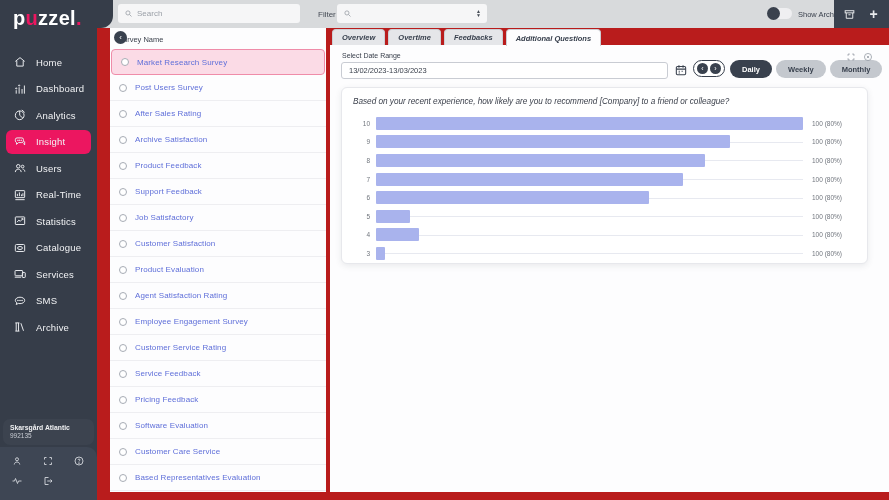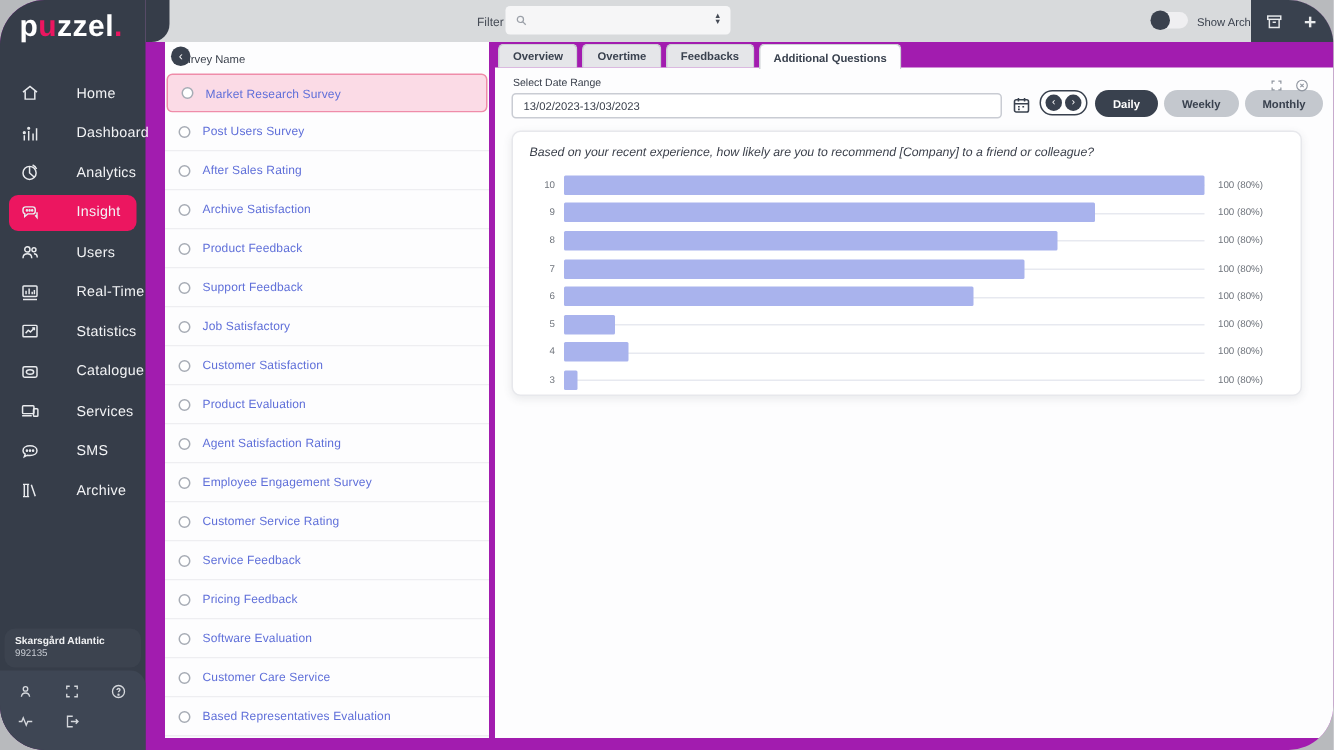--- a/index.html
+++ b/index.html
@@ -1,30 +1,30 @@
 <!DOCTYPE html>
 <html><head>
 <meta charset="utf-8">
 <style>
   * { margin:0; padding:0; box-sizing:border-box; }
   html,body { background:#b8babd; }
   .page {
     position:relative; width:889px; height:500px; overflow:hidden;
-    background:#a21caf; font-family:"Liberation Sans", sans-serif;border-radius:30px;
+    background:#b91c1c; font-family:"Liberation Sans", sans-serif;
     -webkit-font-smoothing:antialiased;
   }
   svg { display:block; }
 
   
   .sidebar { position:absolute; left:0; top:0; width:97px; height:500px; background:#363D49; z-index:3; }
   .sidebar-top-ext { position:absolute; left:97px; top:0; width:16px; height:28px; background:#363D49; border-bottom-right-radius:12px; z-index:3; }
   .logo { padding:7px 0 0 13px; font-size:20px; font-weight:bold; color:#fff; letter-spacing:.3px; }
   .logo .accent { color:#EC1660; }
   .nav { position:absolute; left:0; top:49px; width:97px; display:flex; flex-direction:column; }
-  .nav-item { display:flex; align-items:center; gap:24px; height:26.5px; padding-left:13px; color:#fff; cursor:pointer; }
+  .nav-item { display:flex; align-items:center; gap:9px; height:26.5px; padding-left:13px; color:#fff; cursor:pointer; }
   .nav-item .nicon { width:14px; height:14px; color:#E9EBEE; flex:0 0 14px; }
   .nav-item .nlabel { font-size:9.5px; color:#F2F3F5; letter-spacing:.2px; }
   .nav-item.active { background:#EC1660; margin:0 6px; padding-left:7px; border-radius:6px; height:24px; margin-top:1px; margin-bottom:1.5px; }
   .collapse-btn { position:absolute; left:114px; top:31px; width:13px; height:13px; border-radius:50%; background:#39414E; color:#fff; z-index:5; display:flex; align-items:center; justify-content:center; font-size:8px; line-height:1; cursor:pointer; }
 
   .account-box { position:absolute; left:3px; top:419px; width:91px; background:#3C434F; border-radius:7px; padding:5px 7px 6px 7px; }
   .account-name { font-size:6.8px; color:#F0F1F3; font-weight:bold; }
   .account-num { font-size:6.5px; color:#C7CBD2; margin-top:1px; }
   .sidebar-foot { position:absolute; left:0; top:447px; width:97px; height:53px; background:#3E4654; border-top-right-radius:10px; }
   .foot-row { display:flex; padding:8px 0 0 11px; gap:19px; }
@@ -50,21 +50,21 @@
 
   
   .survey-panel { position:absolute; left:110px; top:28px; width:216px; height:464px; background:#FDFDFE; }
   .survey-header { font-size:7.5px; color:#3B414C; padding:7px 0 5px 8px; }
   .survey-row { position:relative; height:26px; display:flex; align-items:center; gap:8px; padding-left:9px; border-bottom:1px solid #EEEEF1; cursor:pointer; background:#FDFDFE; }
   .survey-row .radio { width:8px; height:8px; border:1px solid #A7ACB5; border-radius:50%; background:#fff; flex:0 0 8px; }
   .survey-row .sv-label { font-size:8px; color:#5F6FD9; letter-spacing:.1px; }
   .survey-row.sel { background:#FBDBE6; border:1px solid #EF8CA9; border-radius:4px; margin:0 1px; }
 
   
-  .tabs { position:absolute; left:332px; top:29px; display:flex; gap:3px; z-index:2; }
+  .tabs { position:absolute; left:332px; top:29px; display:flex; gap:3px; z-index:2;font-style:italic; }
   .tab { height:16px; padding:0 9px; display:flex; align-items:center; background:#E5E6E9; border:1px solid #CDD0D5; border-bottom:none; border-radius:4px 4px 0 0; font-size:7.5px; font-weight:bold; color:#39414E; cursor:pointer; }
   .tab.active { background:#FDFDFE; height:17px; }
 
   .content { position:absolute; left:330px; top:45px; width:559px; height:447px; background:#FDFDFE; }
   .date-label { position:absolute; left:12px; top:7px; font-size:7px; color:#3A404C; }
   .date-input { position:absolute; left:11px; top:17px; width:327px; height:17px; border:1px solid #C9CCD3; border-radius:3px; background:#fff; font-size:7.5px; color:#3A404C; padding-left:7px; font-family:"Liberation Sans",sans-serif; outline:none; }
   .cal-icon { position:absolute; left:344px; top:18px; width:14px; height:14px; color:#39414E; cursor:pointer; }
   .nav-pill { position:absolute; left:363px; top:15px; width:32px; height:17px; background:#fff; border:1.5px solid #39414E; border-radius:9px; display:flex; align-items:center; justify-content:center; gap:2px; }
   .nav-circ { width:11px; height:11px; border-radius:50%; background:#39414E; color:#fff; font-size:7px; display:flex; align-items:center; justify-content:center; line-height:1; cursor:pointer; }
   .period-group { position:absolute; left:400px; top:15px; display:flex; gap:4px; }
@@ -241,20 +241,27 @@
               <path d="M13 5H6v14h7 M10.5 12H20 M17 9l3 3-3 3"></path>
             </svg>
           </span>
       </div>
     </div>
   </div>
   <div class="sidebar-top-ext"></div>
   <div class="collapse-btn">‹</div>
 
   <div class="topbar">
+    <div class="search-box">
+      <svg viewBox="0 0 24 24" fill="none" stroke="currentColor" stroke-width="2.2">
+          <circle cx="10.5" cy="10.5" r="5.5"></circle>
+          <path d="M14.8 14.8L20 20"></path>
+        </svg>
+      <input type="text" placeholder="Search" style="">
+    </div>
     <span class="filter-label">Filter</span>
     <div class="filter-box">
       <svg class="mag" viewBox="0 0 24 24" fill="none" stroke="currentColor" stroke-width="2.2">
           <circle cx="10.5" cy="10.5" r="5.5"></circle>
           <path d="M14.8 14.8L20 20"></path>
         </svg>
       <span class="spacer"></span>
       <span class="sort-arrows">
           <span>▲</span>
           <span>▼</span>

